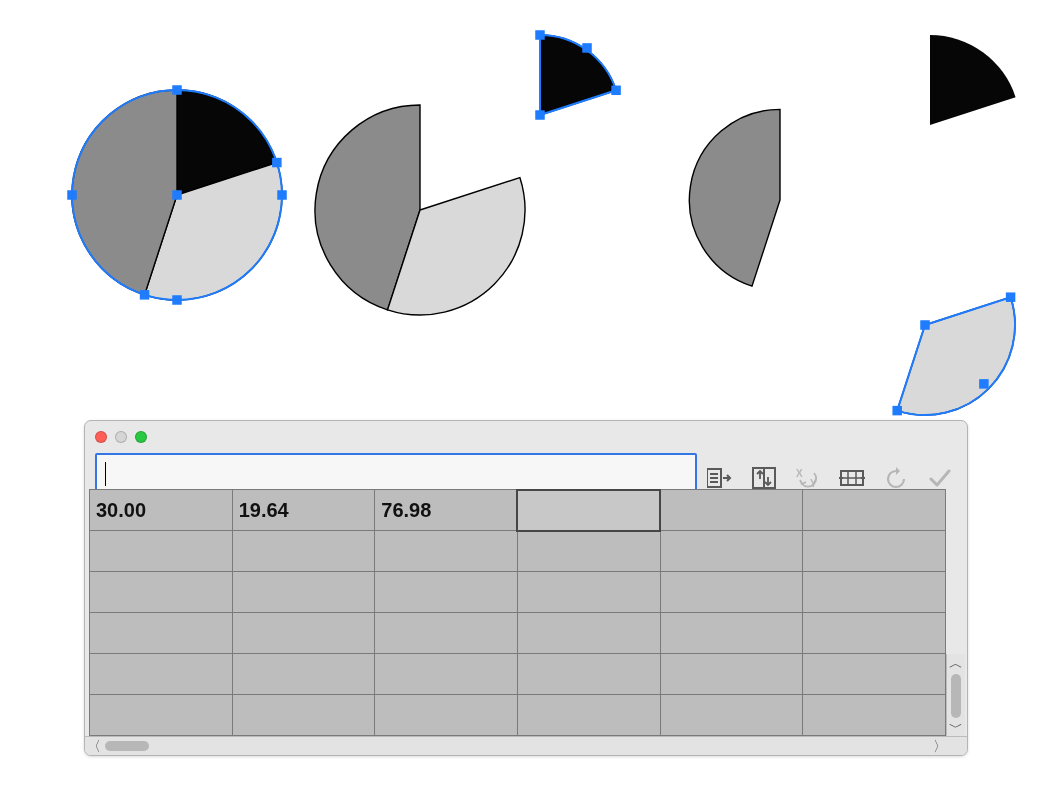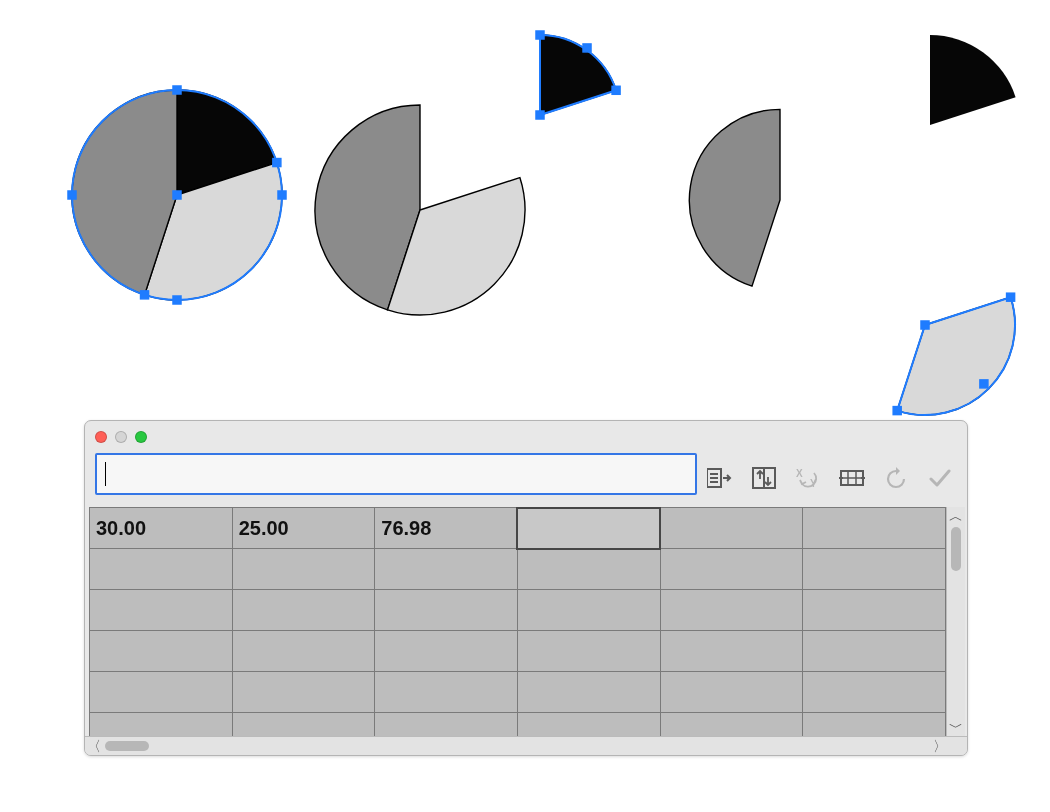--- a/index.html
+++ b/index.html
@@ -104,20 +104,21 @@
     cursor: default;
   }
   .tool-btn svg { display:block; }
   .tool-btn.faded { opacity: 0.35; }
 
   .grid-wrap {
     flex: 1;
     display: flex;
     padding: 4px 2px 0 4px;
     min-height: 0;
+    align-items: flex-end;
   }
   .grid {
     flex: 1;
     position: relative;
     background: #bdbdbd;
     overflow: hidden;
   }
   table.sheet {
     border-collapse: collapse;
     width: 100%;
@@ -297,21 +298,21 @@
       </span>
     </div>
   </div>
 
   <div class="grid-wrap">
     <div class="grid">
       <table class="sheet">
         <tbody id="sheet-body">
             <tr>
               <td>30.00</td>
-              <td>25.00</td>
+              <td>19.64</td>
               <td>76.98</td>
               <td class="active"></td>
               <td></td>
               <td></td>
             </tr>
             <tr>
               <td></td>
               <td></td>
               <td></td>
               <td></td>

